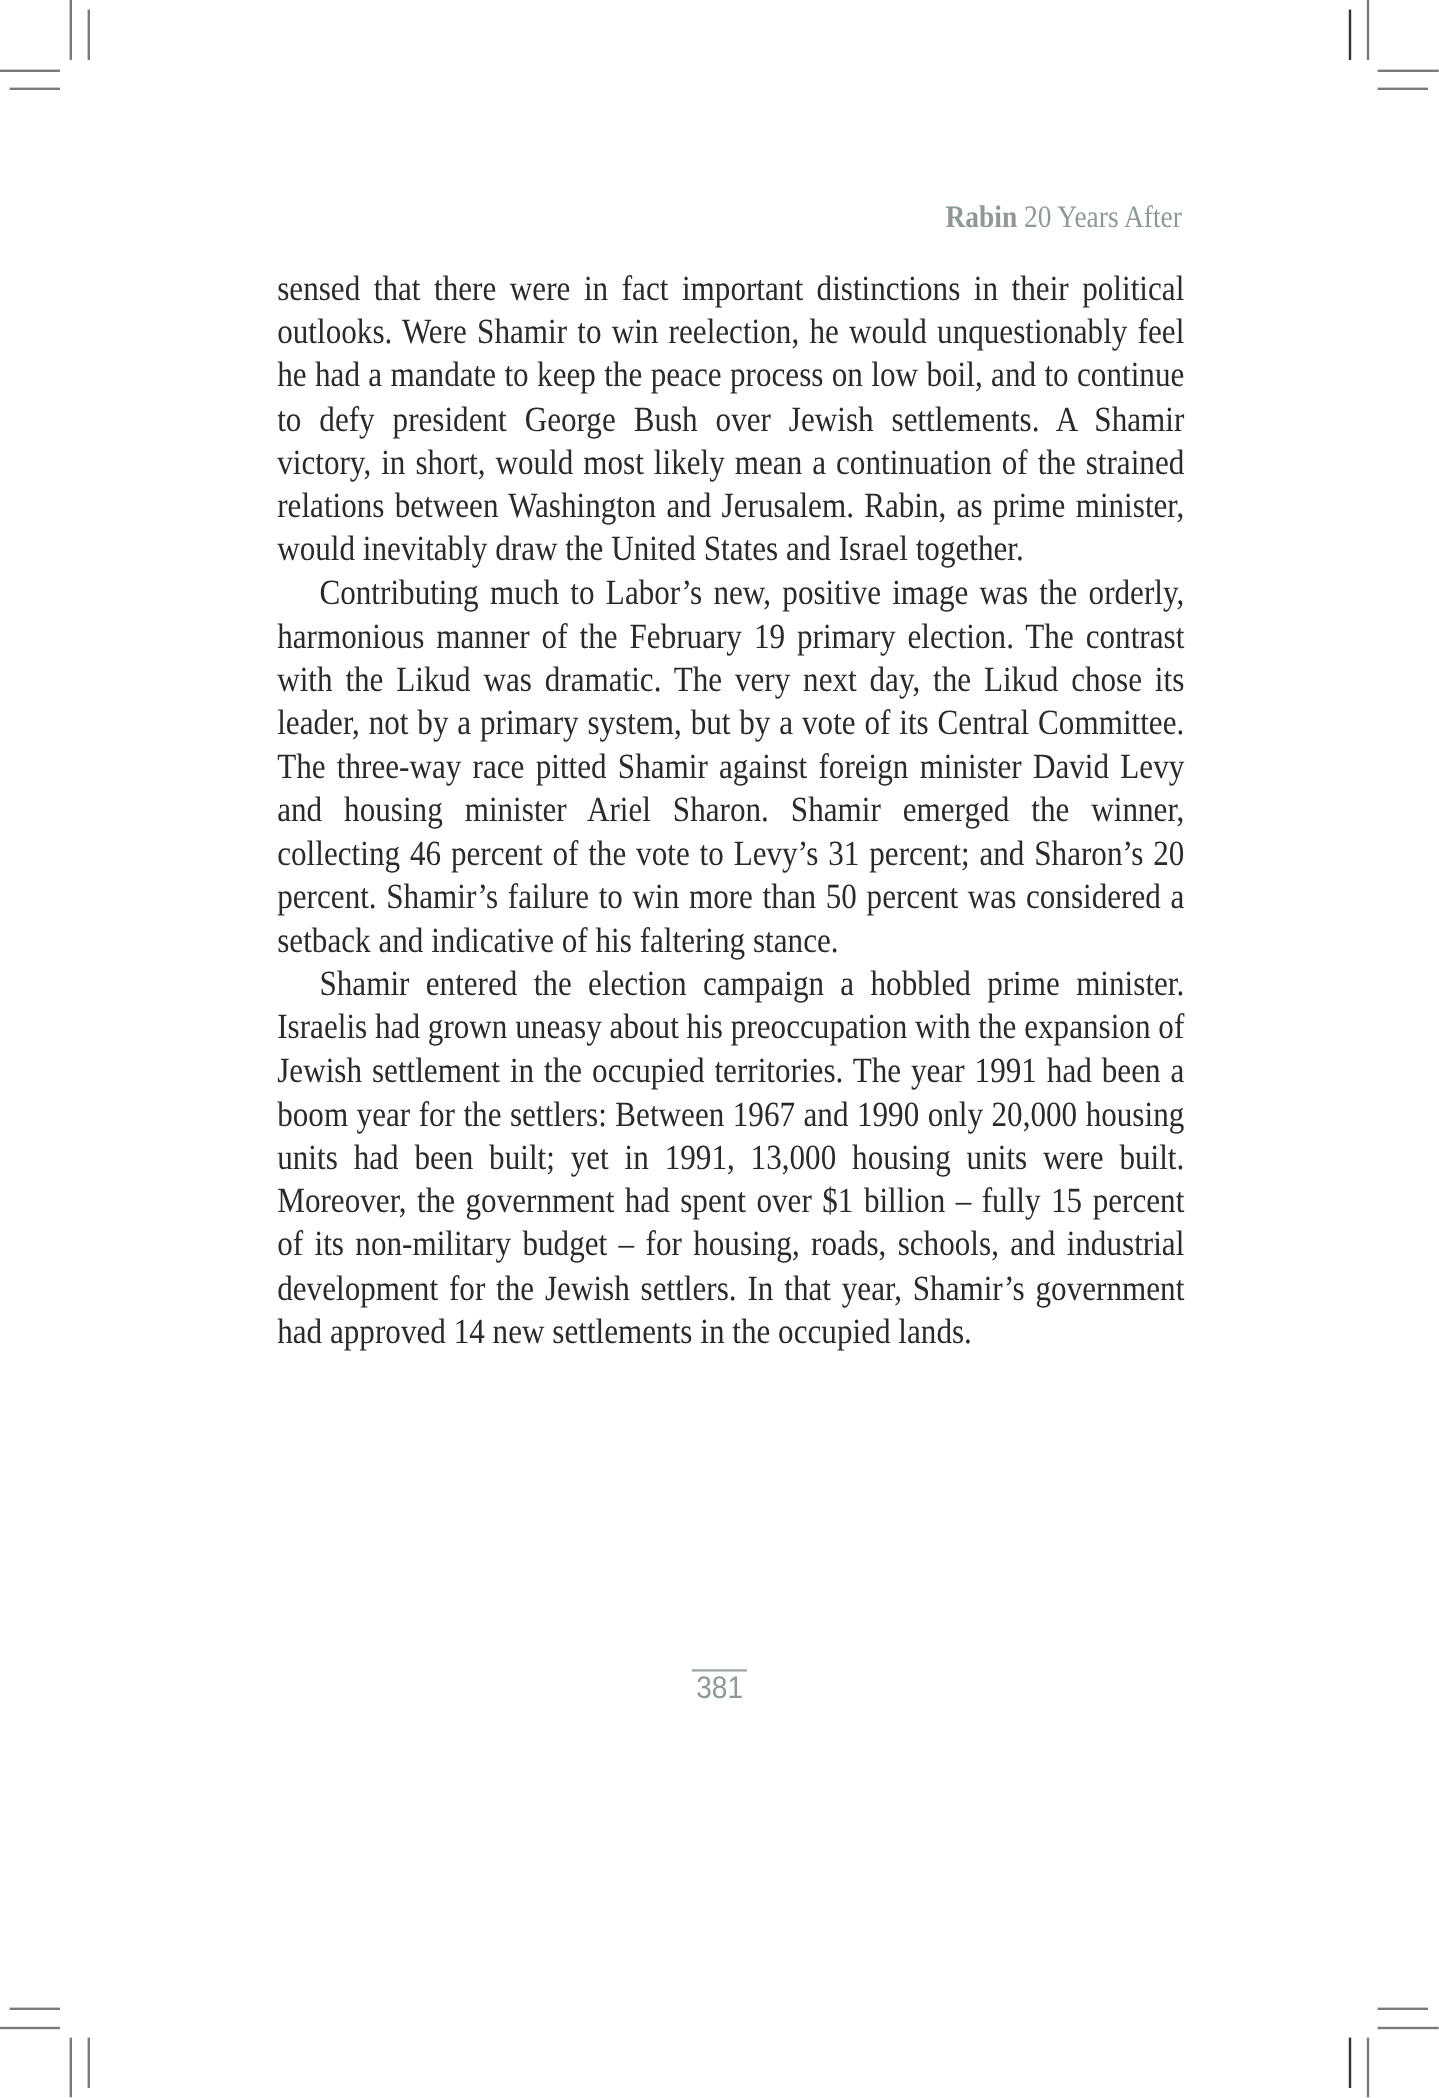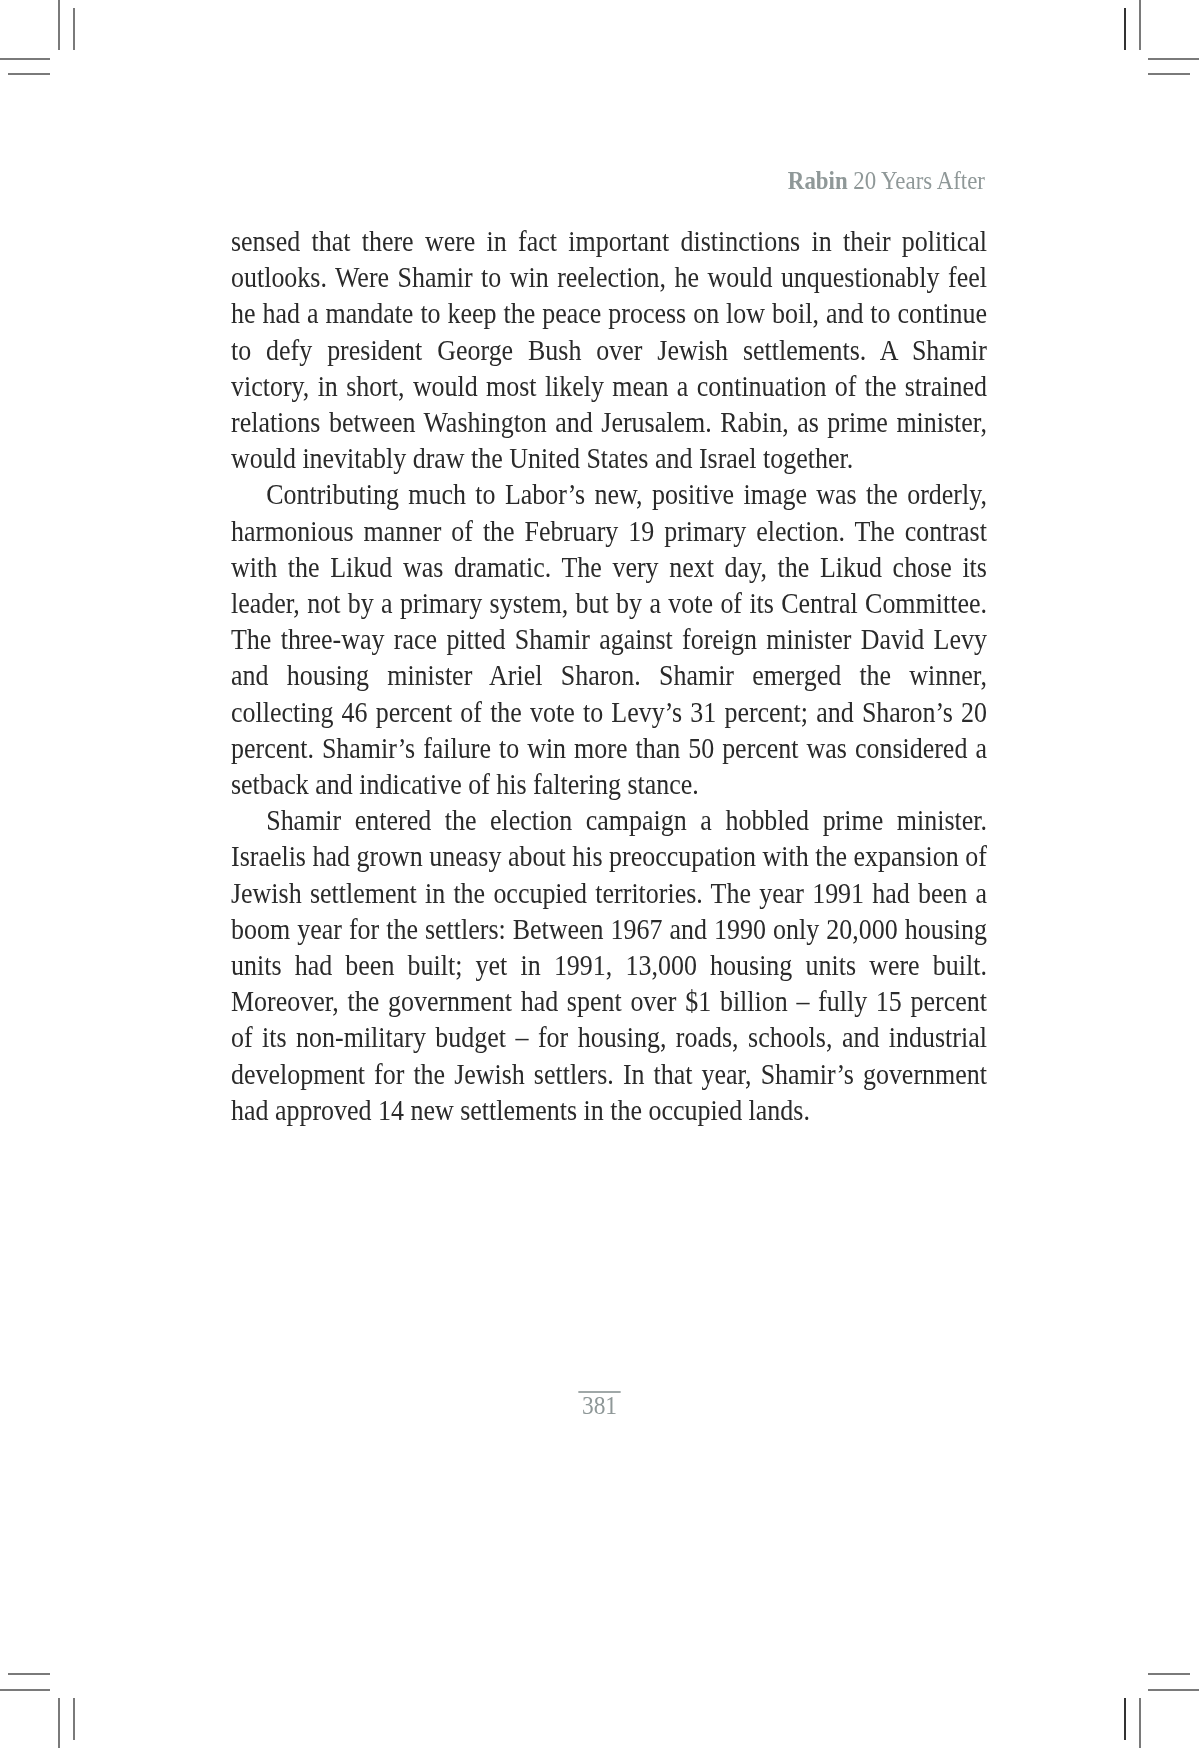--- a/index.html
+++ b/index.html
@@ -15,21 +15,21 @@
   .textblock {
     position: absolute; left: 231px; top: 223px; width: 859px;
     transform: scaleX(0.88); transform-origin: left top;
     font-family: "Liberation Serif", serif; font-size: 29.5px; line-height: 36.2px;
     color: #2a2a2a; text-align: justify;
   }
   .textblock p { margin: 0; }
   .textblock p.indent { text-indent: 40px; }
   .pagenum {
     position: absolute; left: 0; width: 1199px; top: 1391px; text-align: center;
-    font-family: Liberation Serif, serif; font-size: 26px; color: #8f9898;
+    font-family: Liberation Sans, sans-serif; font-size: 26px; color: #8f9898;
   }
   .pagenum span { display: inline-block; border-top: 2px solid #a0a8a8; padding: 0 4px; line-height: 26px; transform: scaleX(0.9); }
 </style>
 </head>
 <body>
 
 <div class="crop" style="left:58px;top:0;width:2px;height:50px;"></div>
 <div class="crop" style="left:73px;top:8px;width:2px;height:42px;"></div>
 <div class="crop" style="left:0;top:58px;width:50px;height:2px;"></div>
 <div class="crop" style="left:8px;top:73px;width:42px;height:2px;"></div>

